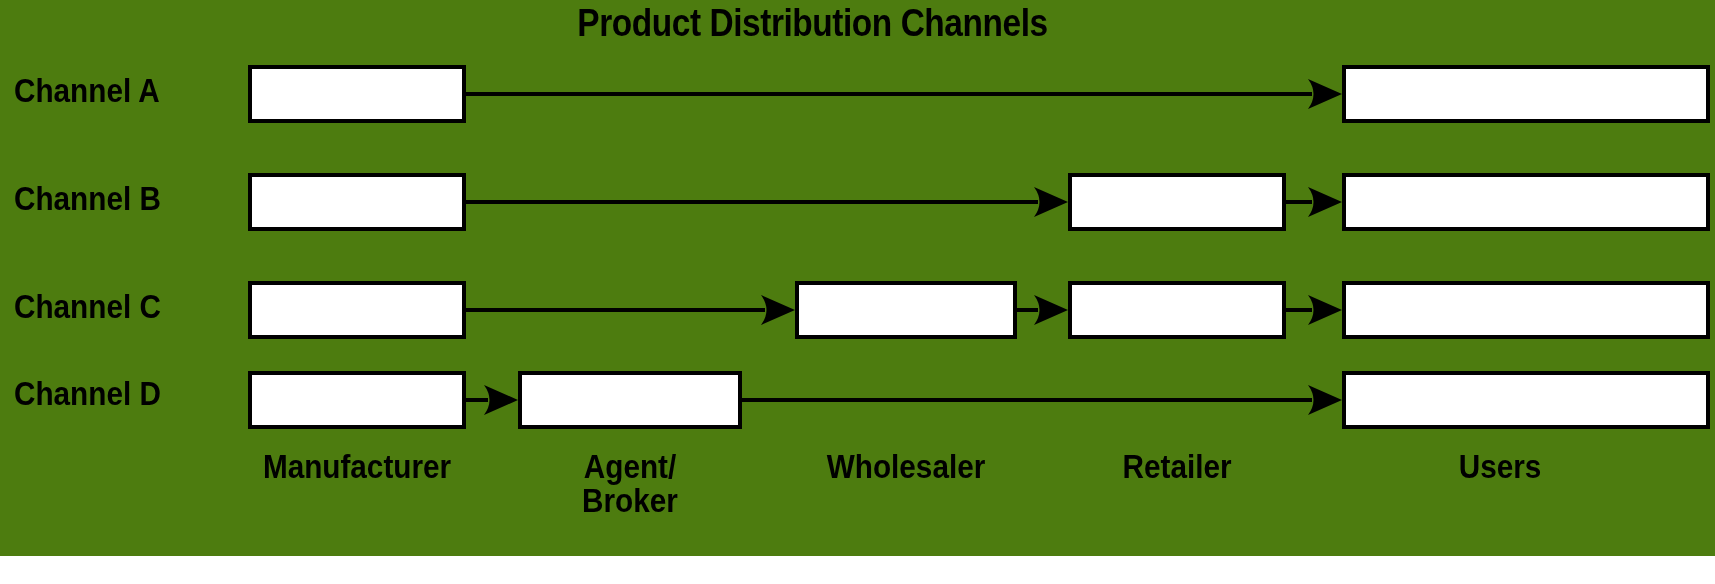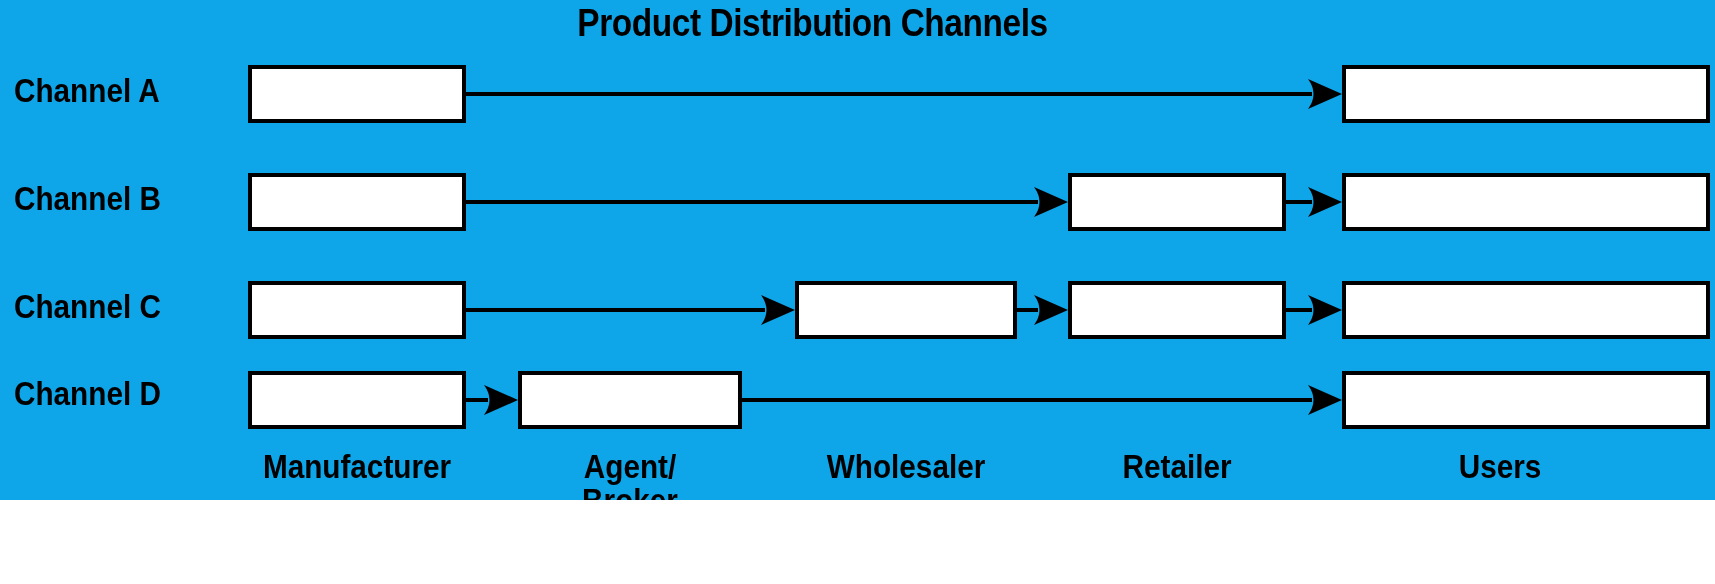--- a/index.html
+++ b/index.html
@@ -7,22 +7,22 @@
     padding: 0;
     background: #ffffff;
   }
   body {
     font-family: "Liberation Sans", sans-serif;
     -webkit-font-smoothing: antialiased;
   }
   #diagram-root {
     position: relative;
     width: 1715px;
-    height: 500px;
-    background: #0ea5e9;
+    height: 556px;
+    background: #4d7c0f;
     overflow: hidden;
   }
   #chart-title {
     position: absolute;
     left: 0;
     top: 2px;
     width: 1625px;
     text-align: center;
     font-size: 38px;
     font-weight: bold;

